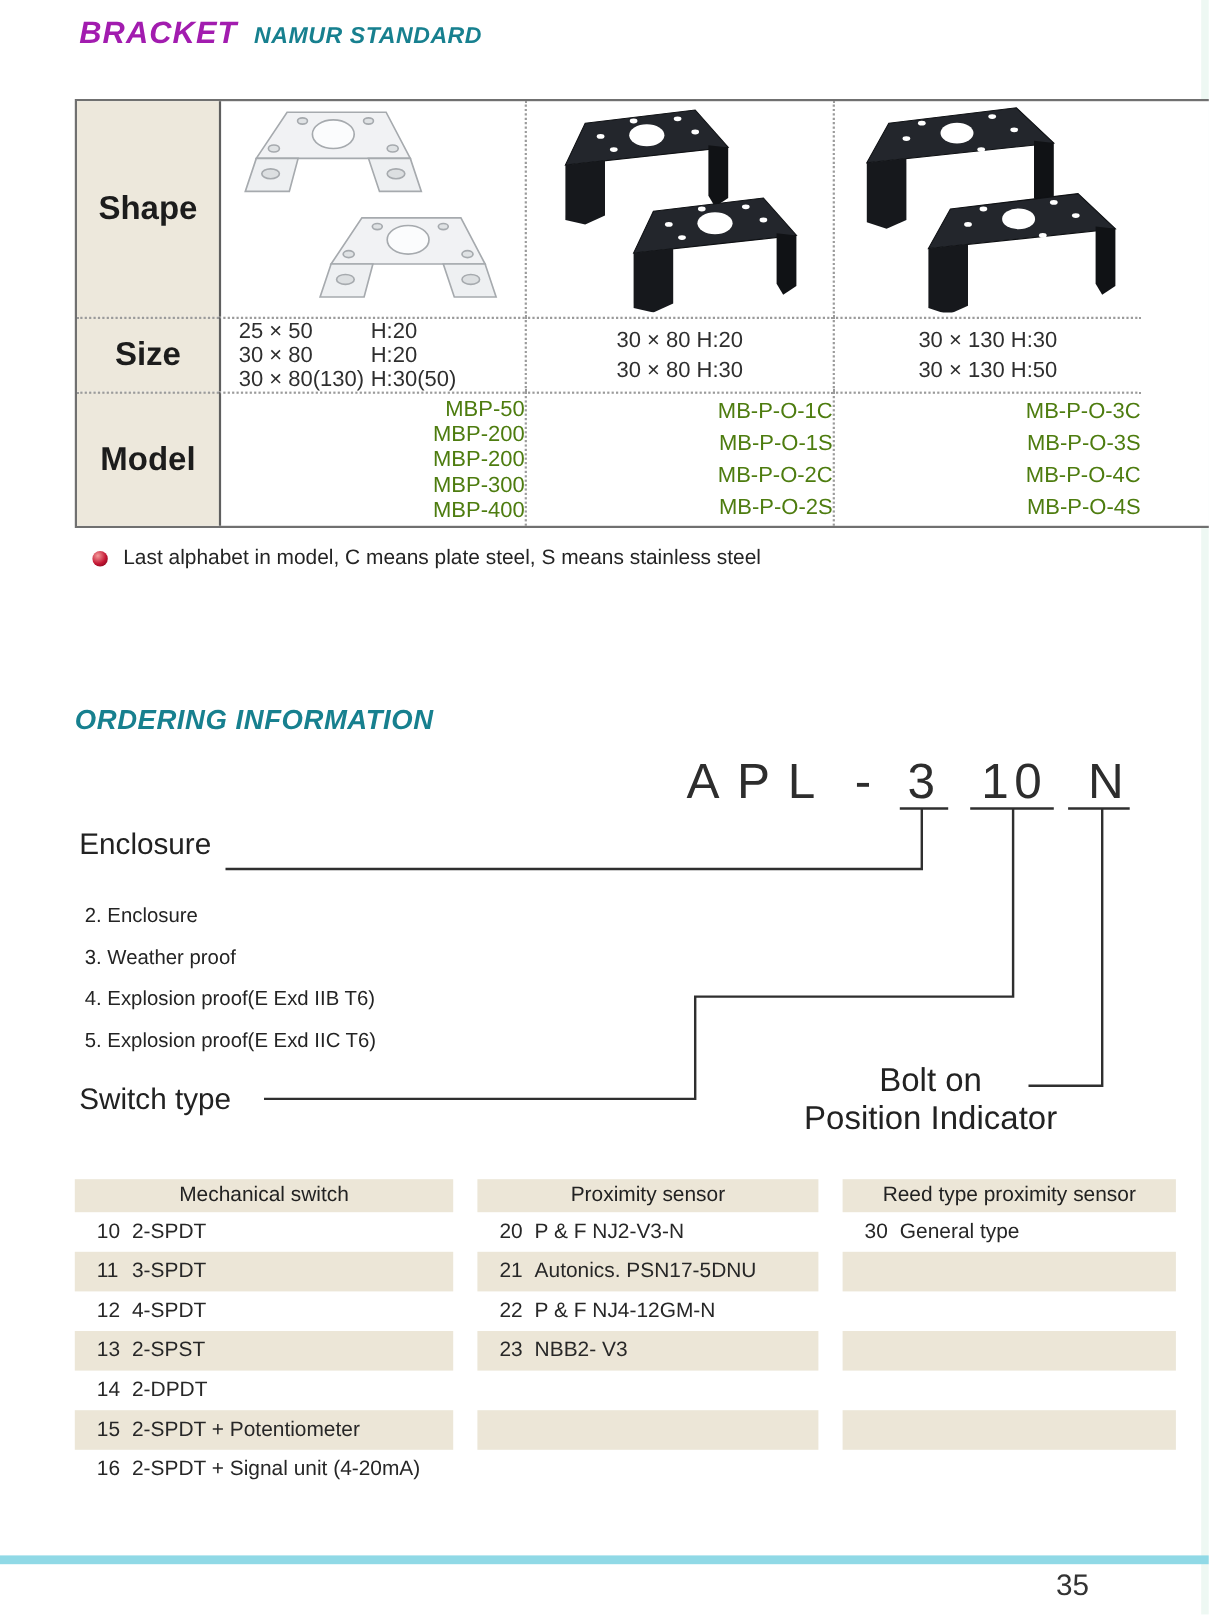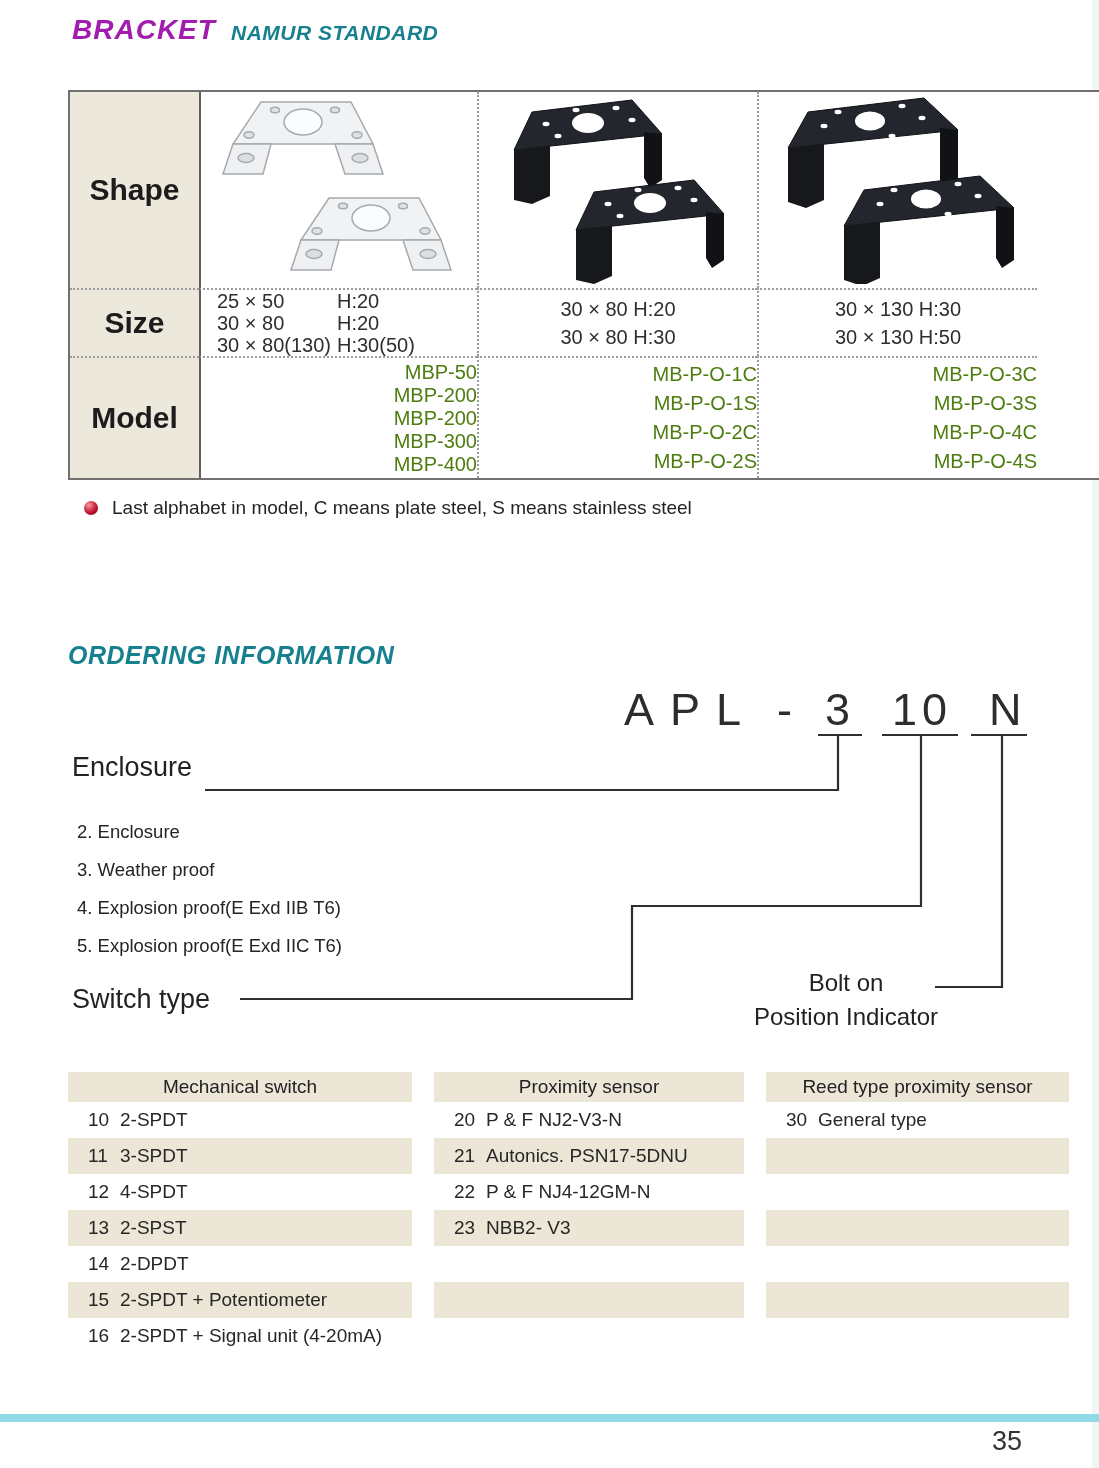--- a/index.html
+++ b/index.html
@@ -45,35 +45,35 @@
   .code-d2{left:892px;letter-spacing:5px;}
   .code-d3{left:989px;}
 
   .lines-svg{position:absolute;left:0;top:0;pointer-events:none;}
 
   .enclosure-label{position:absolute;left:72px;top:752px;font-size:27px;color:#222;}
   .enclosure-options{position:absolute;left:77px;top:822px;font-size:18.5px;color:#242424;}
   .enclosure-options div{height:38px;line-height:20px;}
   .switch-label{position:absolute;left:72px;top:984px;font-size:27px;color:#222;}
   .indicator-label{position:absolute;left:718px;top:966px;width:256px;text-align:center;
-                   font-size:24px;line-height:34px;color:#222;}
+                   font-size:30px;line-height:34px;color:#222;}
 
   
   .stable{position:absolute;left:68px;top:1072px;width:967px;}
   .st-grid{display:grid;grid-template-columns:344px 310px 303px;column-gap:22px;}
   .st-h{background:#ece6d7;height:30px;display:flex;align-items:center;justify-content:center;
         font-size:19px;color:#222;}
   .st-row .st-cell{height:36px;display:flex;align-items:center;padding-left:20px;box-sizing:border-box;
         font-size:19px;color:#272727;}
   .st-row.striped .st-cell{background:#ece6d7;}
   .st-cell .no{width:32px;flex:0 0 32px;}
 
   
   .footer-bar{position:absolute;left:0;top:1414px;width:1099px;height:8px;background:#90d9e6;}
-  .page-number{position:absolute;left:992px;top:1426px;font-size:27px;color:#333;}
+  .page-number{position:absolute;left:960px;top:1426px;font-size:27px;color:#333;}
 </style>
 </head>
 <body>
 
 <div id="page">
   <div class="edge-strip"></div>
 
   <div class="doc-title" style="color:#a21caf">BRACKET</div>
   <div class="doc-subtitle" style="color:#17808f">NAMUR STANDARD</div>
 

